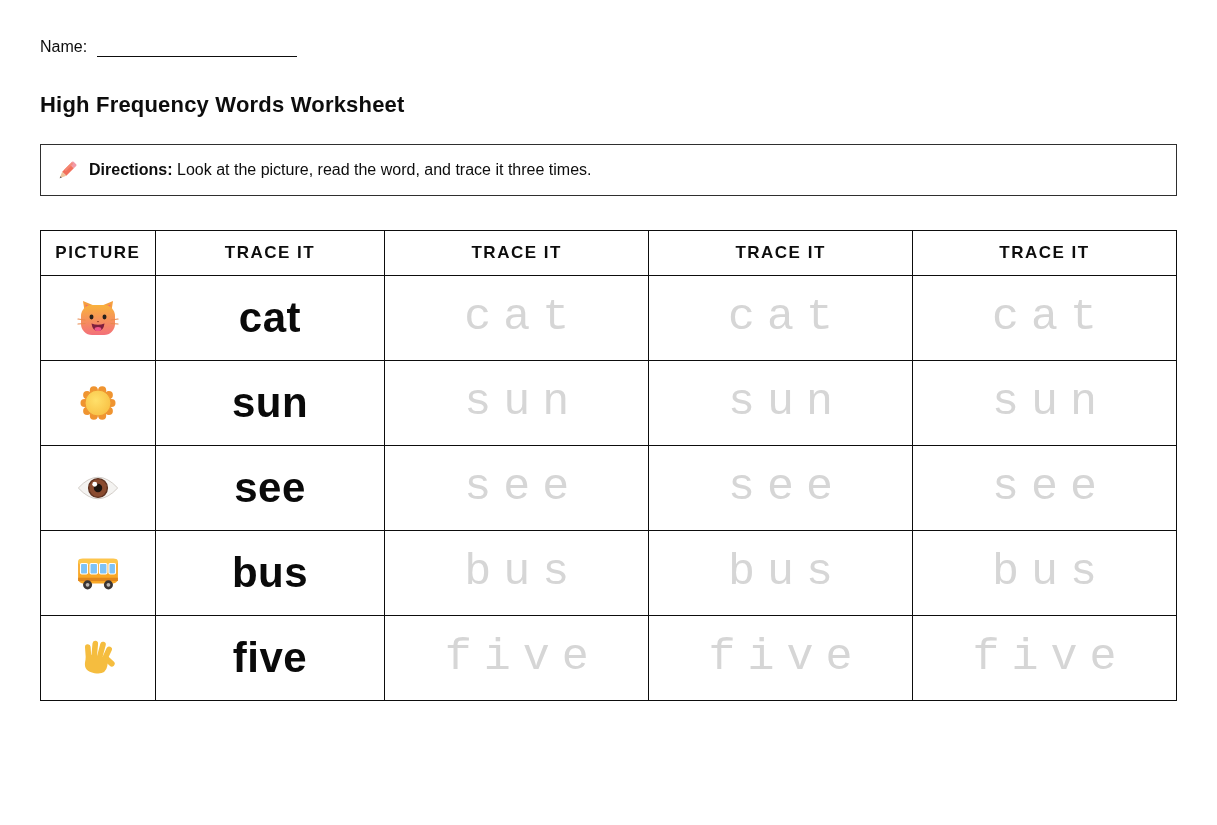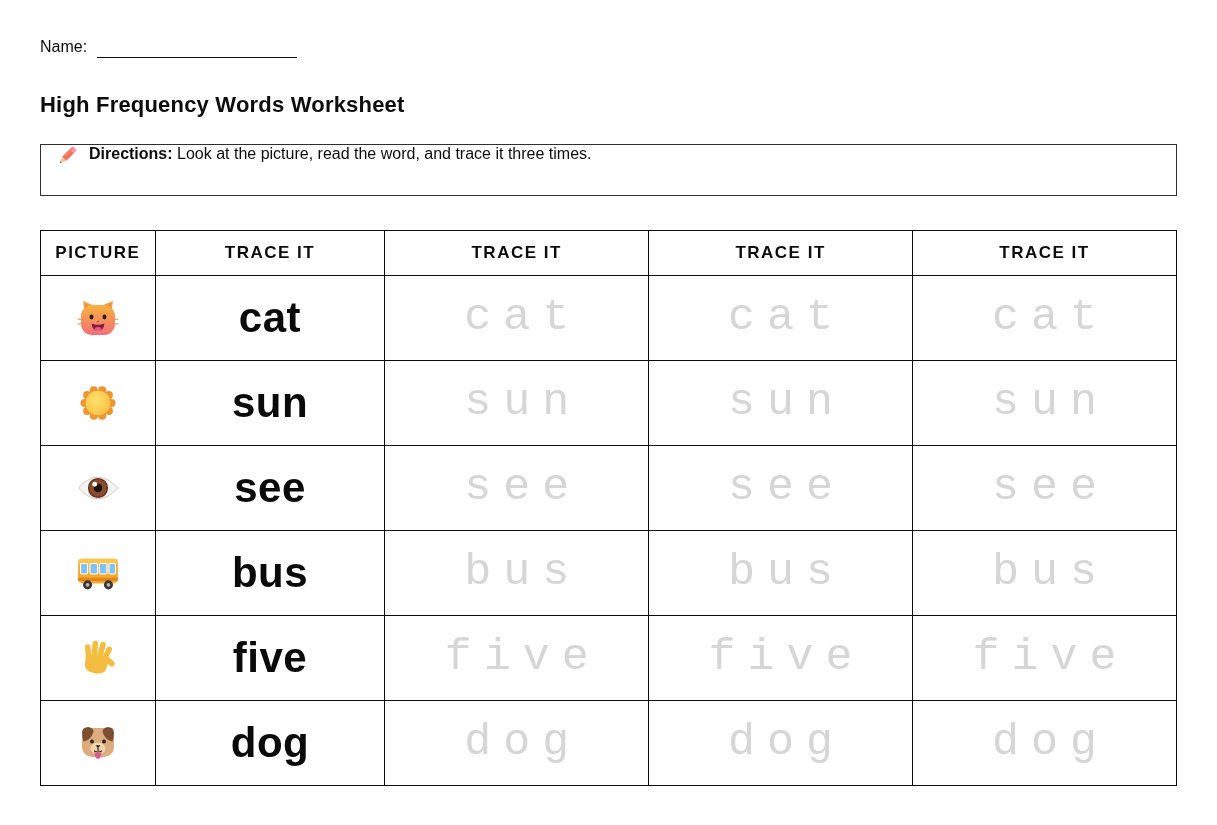--- a/index.html
+++ b/index.html
@@ -10,36 +10,36 @@
     color: #0d0d0d;
     overflow: hidden;
   }
   .page { padding: 38px 40px 0 40px; }
 
   
   .header-fields {
     display: flex; justify-content: space-between; align-items: flex-end;
     font-size: 16px;
   }
-  .field { display: flex; align-items: flex-end; gap: 10px; }
+  .field { display: flex; align-items: center; gap: 10px; }
   .field-label { line-height: 1.1; padding-bottom: 2px; }
   .write-line {
     display: inline-block; width: 200px; height: 18px;
     border-bottom: 1.5px solid #0d0d0d;
   }
 
   
   .page-title { font-size: 22px; font-weight: bold; margin-top: 34px; letter-spacing: .2px; }
 
   
   .directions-box {
     margin-top: 26px;
     border: 1.5px solid #2f2f2f;
     height: 52px;
-    display: flex; align-items: flex-start;
+    display: flex; align-items: center;
     padding: 0 17px; gap: 11px;
     font-size: 16px;
   }
   .directions-box b { font-weight: bold; }
   .pencil-icon svg { display: block; }
 
   
   table.worksheet {
     margin-top: 34px;
     width: 100%;
@@ -247,38 +247,16 @@
               </g>
             </svg>
           </span>
         </td>
         <td class="word-cell">five</td>
         <td class="trace-cell">five</td>
         <td class="trace-cell">five</td>
         <td class="trace-cell">five</td>
       </tr>
 
-      <tr>
-        <td class="picture-cell">
-          <span>
-            <svg width="42" height="42" viewBox="0 0 42 42" aria-hidden="true">
-              <rect x="5" y="6" width="32" height="29" rx="10" fill="#dcab7e"></rect>
-              <path d="M5 11 Q5 5 11.5 5 Q16.5 6 16.5 10 Q13.5 18.5 6.5 19.5 Q5 15.5 5 11 Z" fill="#7d4e31"></path>
-              <path d="M37 11 Q37 5 30.5 5 Q25.5 6 25.5 10 Q28.5 18.5 35.5 19.5 Q37 15.5 37 11 Z" fill="#7d4e31"></path>
-              <circle cx="15" cy="19.5" r="1.9" fill="#2a211c"></circle>
-              <circle cx="27" cy="19.5" r="1.9" fill="#2a211c"></circle>
-              <ellipse cx="21" cy="26.5" rx="7.5" ry="6" fill="#efd3ae"></ellipse>
-              <path d="M18.6 23.2 h4.8 l-2.4 3 z" fill="#2a211c"></path>
-              <path d="M21 26 V28.5" stroke="#2a211c" stroke-width="1.2" stroke-linecap="round"></path>
-              <path d="M17.5 29 Q21 31 24.5 29" stroke="#2a211c" stroke-width="1.2" fill="none" stroke-linecap="round"></path>
-              <path d="M17.3 30 Q21 31.8 24.7 30 L23.6 35.2 Q21 38.6 18.4 35.2 Z" fill="#e2548e"></path>
-            </svg>
-          </span>
-        </td>
-        <td class="word-cell">dog</td>
-        <td class="trace-cell">dog</td>
-        <td class="trace-cell">dog</td>
-        <td class="trace-cell">dog</td>
-      </tr>
 
     </tbody>
   </table>
 </div>
 
 </body></html>

